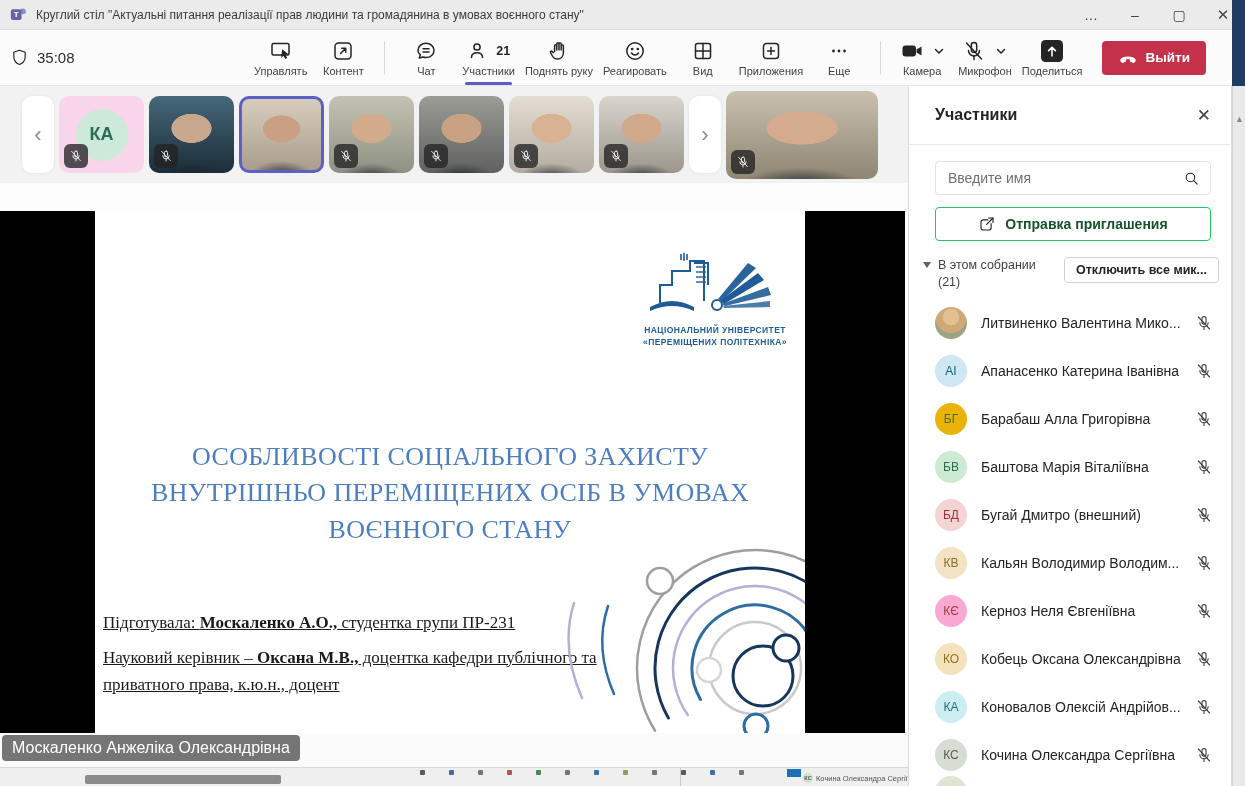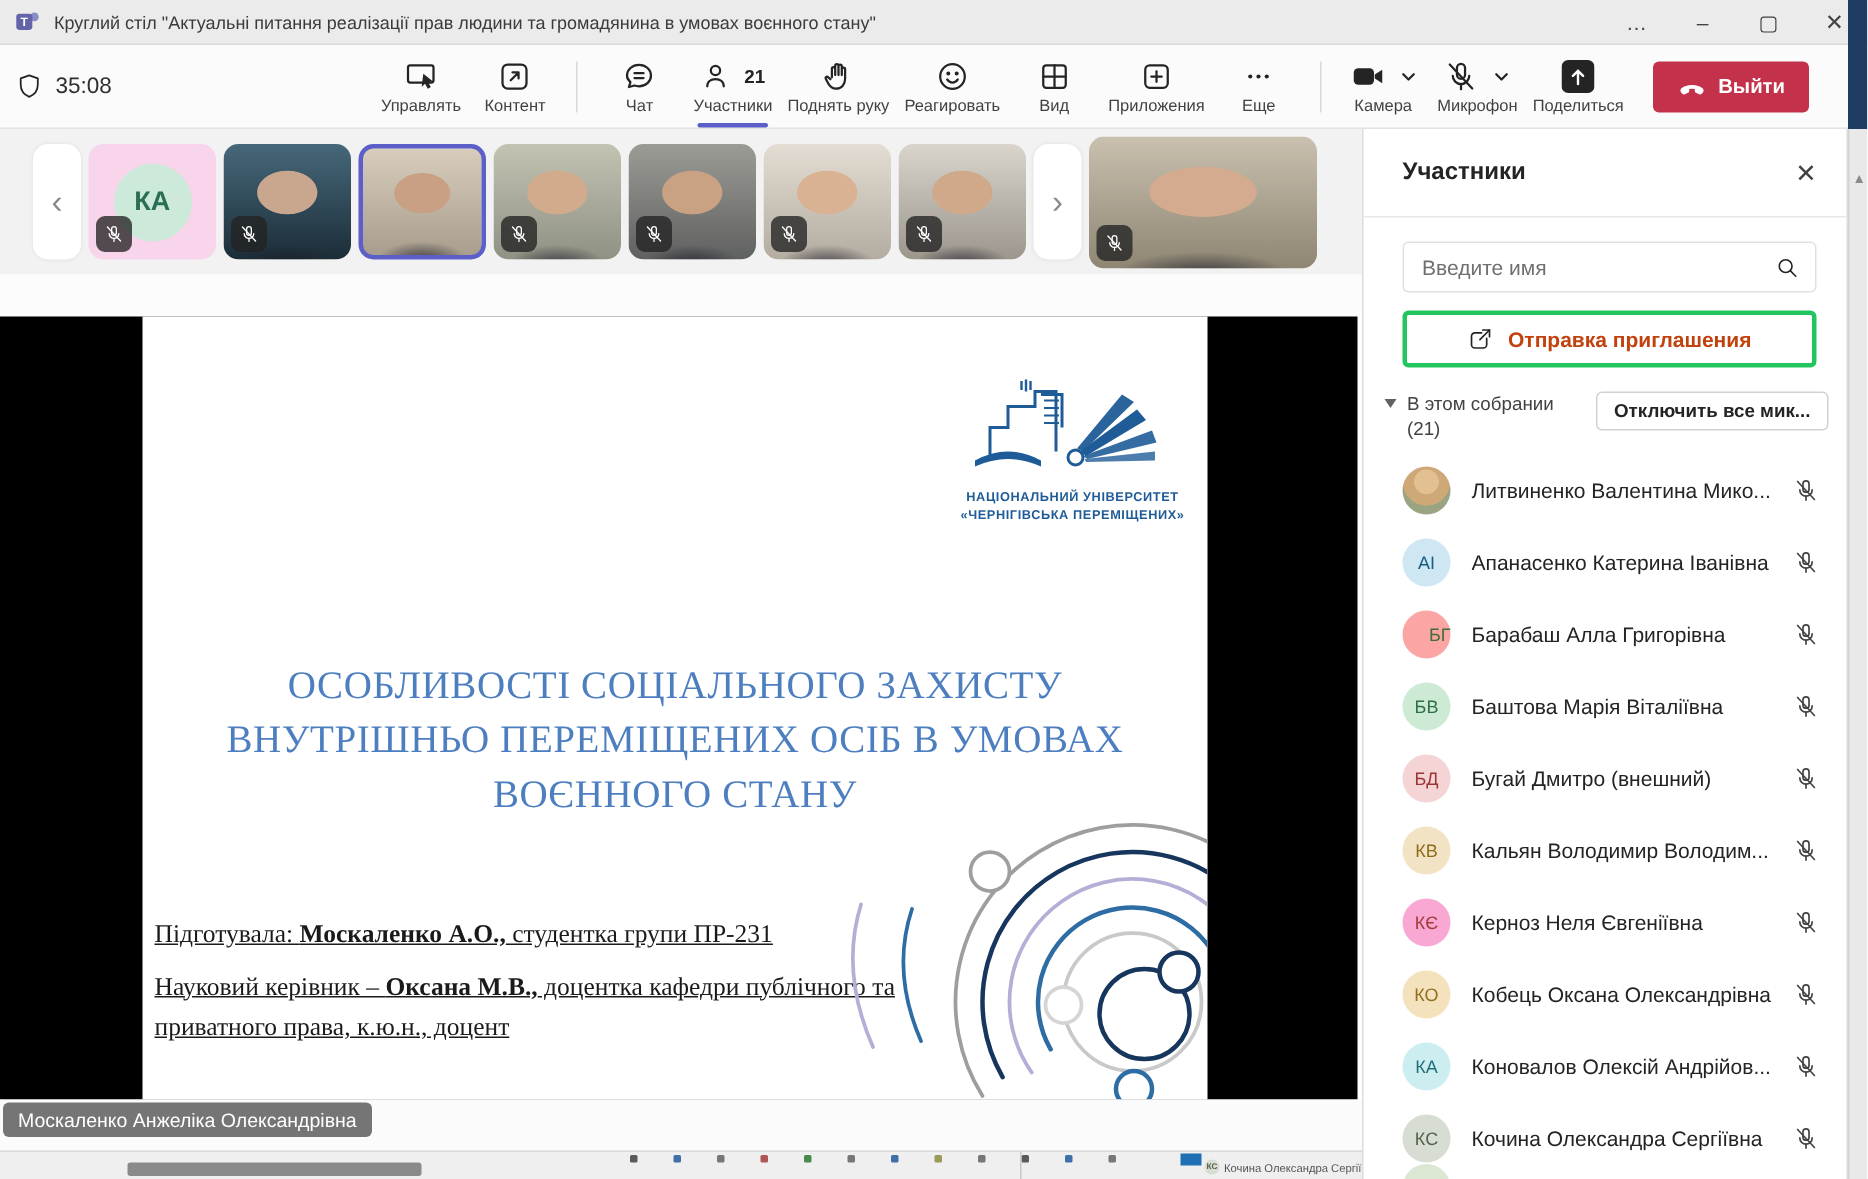--- a/index.html
+++ b/index.html
@@ -57,21 +57,21 @@
   .slide-logo .lg-txt{font-size:8.5px;font-weight:bold;color:#1f5c97;letter-spacing:.4px;line-height:1.4;}
   .slide-title{position:absolute;left:35px;top:228px;width:640px;text-align:center;
         font-family:"Liberation Serif",serif;font-size:26px;line-height:1.4;color:#4d7fc0;
         letter-spacing:.4px;}
   .slide-credits{position:absolute;left:8px;top:398px;width:505px;font-family:"Liberation Serif",serif;
         font-size:17px;color:#1a1a1a;line-height:1.62;}
   .slide-credits p{margin:0 0 7px 0;text-decoration:underline;}
   .arcs{position:absolute;right:0;bottom:0;}
   
   .below-stage{position:absolute;top:733px;left:0;width:908px;height:34px;background:#fbfbfb;}
-  .speaker-pill{position:absolute;top:735px;left:2px;background:#757575;color:#fff;font-size:13px;
+  .speaker-pill{position:absolute;top:735px;left:2px;background:#757575;color:#fff;font-size:16px;
         padding:4px 10px;border-radius:4px;white-space:nowrap;}
   .bottom-strip{position:absolute;top:767px;left:0;width:908px;height:19px;background:#efefef;
         border-top:1px solid #d8d8d8;box-sizing:border-box;}
   .mini-pill{position:absolute;left:85px;top:7px;width:196px;height:9px;background:#8a8a8a;border-radius:2px;}
   .mini-dots{position:absolute;left:420px;top:2px;display:flex;gap:24px;}
   .mini-dots span{width:5px;height:5px;border-radius:1px;display:block;}
   .mini-vline{position:absolute;left:680px;top:0;width:1px;height:19px;background:#c9c9c9;}
   .mini-blue{position:absolute;left:787px;top:1px;width:14px;height:8px;background:#1f6fb5;}
   .mini-prow{position:absolute;left:803px;top:5px;display:flex;align-items:center;gap:3px;
         font-size:7.5px;color:#555;white-space:nowrap;}
@@ -82,23 +82,23 @@
         border-left:1px solid #dcdcdc;border-right:1px solid #dcdcdc;box-sizing:border-box;overflow:hidden;}
   .panel-header{height:58px;display:flex;align-items:center;justify-content:space-between;
         padding:0 20px 0 26px;border-bottom:1px solid #e8e8e8;}
   .panel-title{font-size:16px;font-weight:bold;color:#242424;}
   .panel-close{font-size:17px;color:#424242;cursor:pointer;}
   .search-box{margin:16px 20px 0 26px;height:32px;border:1px solid #e1e1e1;border-radius:4px;
         display:flex;align-items:center;padding:0 10px;gap:8px;background:#fff;}
   .search-box input{border:none;outline:none;flex:1;font-size:14px;color:#242424;
         font-family:"Liberation Sans",sans-serif;background:transparent;}
   .search-box input::placeholder{color:#707070;}
-  .invite-btn{margin:12px 20px 0 26px;height:32px;border:3px solid #22c55e;border-radius:4px;
+  .invite-btn{margin:12px 20px 0 26px;height:32px;border:1px solid #22c55e;border-radius:4px;
         display:flex;align-items:center;justify-content:center;gap:9px;font-size:14px;
-        font-weight:bold;color:#c2410c;cursor:pointer;background:#fff;}
+        font-weight:bold;color:#14532d;cursor:pointer;background:#fff;}
   .section-row{margin:16px 12px 0 14px;display:flex;align-items:flex-start;justify-content:space-between;}
   .section-left{display:flex;gap:7px;cursor:pointer;}
   .caret{width:0;height:0;border-left:4.5px solid transparent;border-right:4.5px solid transparent;
         border-top:6px solid #616161;margin-top:5px;}
   .section-text{font-size:12.5px;color:#424242;line-height:1.35;}
   .muteall-btn{border:1px solid #d1d1d1;border-radius:4px;background:#fff;font-size:12.5px;
         font-weight:bold;color:#242424;padding:5px 11px;cursor:pointer;white-space:nowrap;}
   .plist{margin-top:8px;}
   .p-row{height:48px;display:flex;align-items:center;padding:0 18px 0 26px;cursor:pointer;}
   .p-avatar{width:32px;height:32px;border-radius:50%;display:flex;align-items:center;
@@ -376,21 +376,21 @@
           <g stroke="#1f5c97" stroke-width="1.4">
             <line x1="66" y1="18" x2="76" y2="18"></line>
               <line x1="66" y1="23" x2="76" y2="23"></line>
             <line x1="66" y1="28" x2="76" y2="28"></line>
               <line x1="66" y1="33" x2="76" y2="33"></line>
           </g>
           <path d="M54 4 v8 m-3 -7 v6 m6 -6 v6" stroke="#1f5c97" stroke-width="1.6" fill="none"></path>
           <circle cx="87" cy="56" r="5" fill="none" stroke="#1f5c97" stroke-width="2"></circle>
         </svg>
         <div class="lg-txt">НАЦІОНАЛЬНИЙ УНІВЕРСИТЕТ</div>
-        <div class="lg-txt">«ЧЕРНІГІВСЬКА ПЕРЕМІЩЕНИХ»</div>
+        <div class="lg-txt">«ПЕРЕМІЩЕНИХ ПОЛІТЕХНІКА»</div>
       </div>
 
       <div class="slide-title">ОСОБЛИВОСТІ СОЦІАЛЬНОГО ЗАХИСТУ ВНУТРІШНЬО ПЕРЕМІЩЕНИХ ОСІБ В УМОВАХ ВОЄННОГО СТАНУ</div>
 
       <div class="slide-credits">
         <p>
           <span>Підготувала: </span><b>Москаленко А.О.,</b><span> студентка групи ПР-231</span>
         </p>
         <p>
           <span>Науковий керівник – </span><b>Оксана М.В.,</b><span> доцентка кафедри публічного та приватного права, к.ю.н., доцент</span>
@@ -494,21 +494,21 @@
           </div>
     <div class="p-name">Апанасенко Катерина Іванівна</div>
   <svg viewBox="0 0 24 24" fill="none" stroke-width="1.5" stroke-linecap="round">
     <rect x="9.3" y="3.5" width="5.4" height="10" rx="2.7"></rect>
     <path d="M6.5 11.5a5.5 5.5 0 0 0 11 0"></path>
     <line x1="12" y1="17" x2="12" y2="20.5"></line>
     <line x1="4.5" y1="4" x2="19.5" y2="20"></line>
   </svg>
         </div>
         <div class="p-row">
-    <div class="p-avatar" style="background: #fca5a5; color: rgb(63, 111, 52); justify-content: flex-end;">
+    <div class="p-avatar" style="background: #eab308; color: rgb(63, 111, 52);">
             <span class="p-init">БГ</span>
           </div>
     <div class="p-name">Барабаш Алла Григорівна</div>
   <svg viewBox="0 0 24 24" fill="none" stroke-width="1.5" stroke-linecap="round">
     <rect x="9.3" y="3.5" width="5.4" height="10" rx="2.7"></rect>
     <path d="M6.5 11.5a5.5 5.5 0 0 0 11 0"></path>
     <line x1="12" y1="17" x2="12" y2="20.5"></line>
     <line x1="4.5" y1="4" x2="19.5" y2="20"></line>
   </svg>
         </div>

